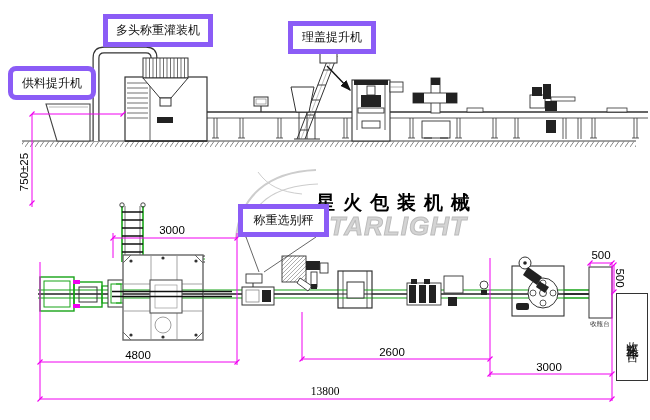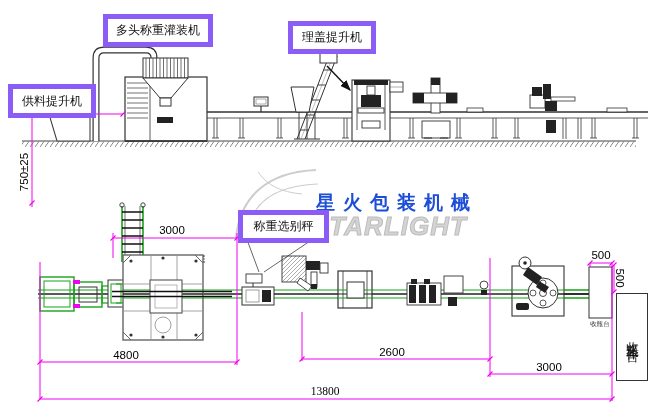--- a/index.html
+++ b/index.html
@@ -1,20 +1,20 @@
 <!DOCTYPE html>
 <html><head>
 <meta charset="utf-8">
 <style>
   html,body{margin:0;padding:0;background:#fff;}
   .canvas{position:relative;width:650px;height:420px;background:#fff;overflow:hidden;
           font-family:"Liberation Sans","DejaVu Sans",sans-serif;}
   .canvas svg{position:absolute;left:0;top:0;z-index:2;}
   .wm{position:absolute;z-index:1;white-space:nowrap;}
-  .wm-cn{left:316px;top:190px;font-size:19px;font-weight:600;letter-spacing:8px;color:#1d4ed8;}
+  .wm-cn{left:316px;top:190px;font-size:19px;font-weight:600;letter-spacing:8px;color:#000000;}
   .wm-en{left:311px;top:211px;font-size:26px;font-weight:700;font-style:italic;letter-spacing:1px;
          color:#d4d4d4;-webkit-text-stroke:1px #bcbcbc;}
   .dim{position:absolute;z-index:3;font-size:11.5px;color:#000;text-align:center;white-space:nowrap;}
   .rot-ccw{transform:rotate(-90deg);transform-origin:center;}
   .rot-cw{transform:rotate(90deg);transform-origin:center;}
   .lbl{position:absolute;z-index:4;border:5px solid #8b5cf6;background:#fff;display:flex;
        align-items:center;justify-content:center;font-size:12px;color:#111;white-space:nowrap;}
   .lbl-wide{letter-spacing:1px;}
   .tinylbl{position:absolute;z-index:3;font-size:6.5px;color:#333;text-align:center;white-space:nowrap;}
   .worktable{position:absolute;z-index:4;border:1px solid #333;background:#fff;
@@ -248,26 +248,26 @@
     <g stroke="#f000f0" stroke-width="1" fill="none">
       <path d="M32,114H123 M32,114V207 M113,238H237 M113,233V258 M237,233V365 M40,262V399 M40,362H237 M302,312V361 M302,359H490 M490,258V377 M490,374H612 M612,262V401 M40,399H612 M590,263H612 M590,263V267 M614,265V292"></path>
       <path d="M29.5,116.5L34.5,111.5 M120.5,116.5L125.5,111.5 M29.5,205.5L34.5,200.5 M110.5,240.5L115.5,235.5 M234.5,240.5L239.5,235.5 M37.5,364.5L42.5,359.5 M234.5,364.5L239.5,359.5 M299.5,361.5L304.5,356.5 M487.5,361.5L492.5,356.5 M487.5,376.5L492.5,371.5 M609.5,376.5L614.5,371.5 M37.5,401.5L42.5,396.5 M609.5,401.5L614.5,396.5 M587.5,265.5L592.5,260.5 M609.5,265.5L614.5,260.5 M611.5,267.5L616.5,262.5 M611.5,294.5L616.5,289.5" stroke-width="1.1"></path>
     </g>
   </svg>
 
   <div class="dim rot-ccw" style="left:-6px;top:166px;width:60px;">750±25</div>
   <div class="dim" style="left:150px;top:224px;width:44px;">3000</div>
   <div class="dim" style="left:579px;top:249px;width:44px;">500</div>
   <div class="dim rot-cw" style="left:598px;top:272px;width:44px;">500</div>
-  <div class="dim" style="left:104px;top:349px;width:44px;">4800</div>
+  <div class="dim" style="left:116px;top:349px;width:44px;">4800</div>
   <div class="dim" style="left:370px;top:346px;width:44px;">2600</div>
   <div class="dim" style="left:527px;top:361px;width:44px;">3000</div>
   <div class="dim" style="left:299px;top:385px;width:52px;font-family:Liberation Serif, serif;">13800</div>
 
-  <div class="lbl" style="left:8px;top:84px;width:78px;height:24px;">供料提升机</div>
+  <div class="lbl" style="left:8px;top:66px;width:78px;height:24px;border-radius:8px;">供料提升机</div>
   <div class="lbl" style="left:103px;top:14px;width:100px;height:23px;">多头称重灌装机</div>
   <div class="lbl" style="left:288px;top:21px;width:78px;height:23px;">理盖提升机</div>
-  <div class="lbl" style="left:238px;top:210px;width:81px;height:23px;">称重选别秤</div>
+  <div class="lbl" style="left:238px;top:204px;width:81px;height:23px;">称重选别秤</div>
 
   <div class="tinylbl" style="left:585px;top:320px;width:30px;">收瓶台</div>
   <div class="worktable" style="left:616px;top:293px;width:30px;height:86px;">收瓶工作台</div>
 
 </div>
 
 </body></html>

